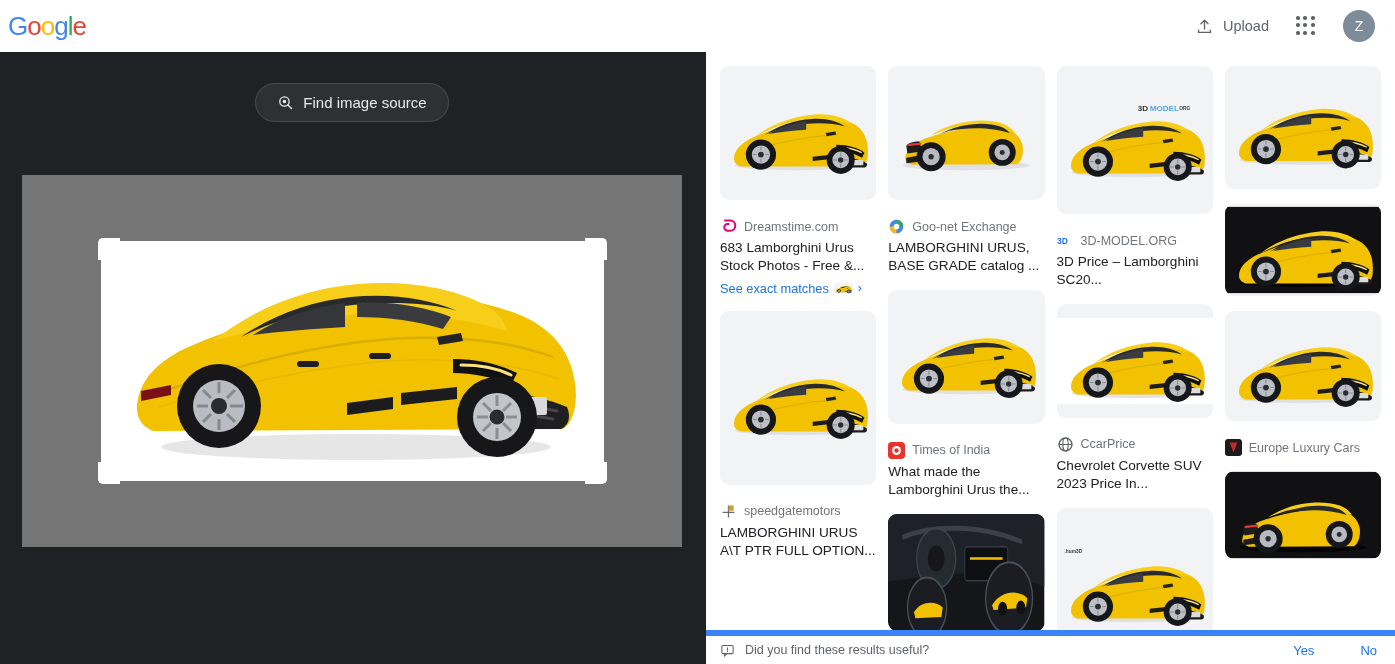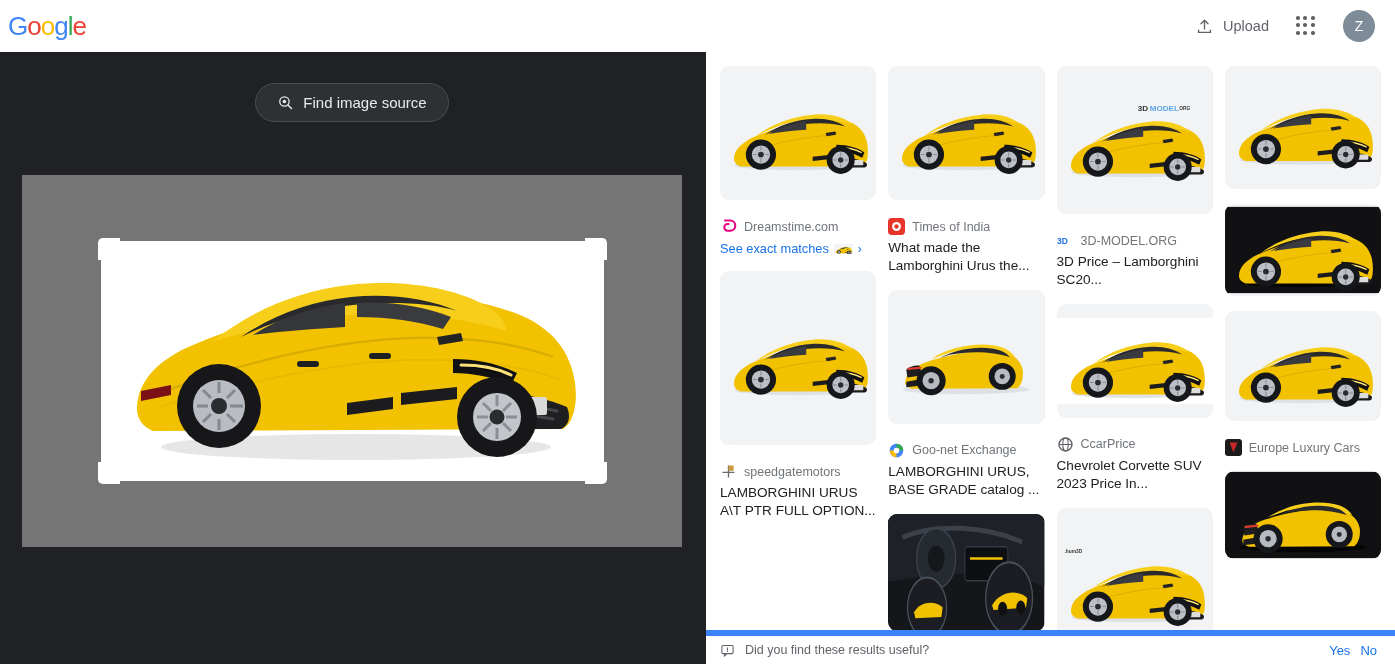--- a/index.html
+++ b/index.html
@@ -105,21 +105,21 @@
   }
   .exact-thumb { width: 19px; height: 13px; border-radius: 2px; overflow: hidden; flex: 0 0 19px; }
   .chev { font-size: 12px; color: #1a73e8; }
 
   .feedback {
     height: 34px; min-height: 34px; border-top: 6px solid #3b82f6;
     display: flex; align-items: center; padding: 0 18px 0 14px; gap: 10px; background: #fff;
   }
   .fb-text { font-size: 12.5px; color: #5f6368; }
   .fb-spacer { flex: 1; }
-  .fb-link { font-size: 13px; color: #1a73e8; cursor: pointer; }
+  .fb-link { font-size: 13px; color: #1a73e8; cursor: pointer; margin-left: 36px; }
 </style>
 </head>
 <body>
 
 <div class="app">
 
   <div class="header">
     <div class="logo" id="logo"><span style="color: rgb(66, 133, 244);">G</span><span style="color: rgb(234, 67, 53);">o</span><span style="color: rgb(251, 188, 5);">o</span><span style="color: rgb(66, 133, 244);">g</span><span style="color: rgb(52, 168, 83);">l</span><span style="color: rgb(234, 67, 53);">e</span></div>
     <div class="hdr-right">
       <button class="upload-btn">
@@ -273,21 +273,21 @@
                     <path d="M225 122 L232 122"></path>
                   </g>
                 </g>
               </svg>
             </div><div class="src-row">
               <span class="favicon"><svg viewBox="0 0 20 20">
                   <rect width="20" height="20" rx="3" fill="#fff"></rect>
         <path d="M5 3 h7 a6 6 0 0 1 0 12 h-3 a4 4 0 0 1 0-8 h2" fill="none" stroke="#E6007E" stroke-width="2.4"></path>
                 </svg></span>
               <span class="src-name">Dreamstime.com</span>
-            </div><div class="exact-row">
+            </div><div class="card-title">683 Lamborghini Urus Stock Photos - Free &amp;...</div><div class="exact-row">
               <span>See exact matches</span>
               <span class="exact-thumb"><svg viewBox="0 0 290 160" preserveAspectRatio="xMidYMid meet">
     <rect width="290" height="160" fill="#f1f3f4"></rect>
     <ellipse cx="145" cy="140" rx="118" ry="9" fill="#d8dadd" opacity="0.75"></ellipse>
     <g transform="translate(6,8)">
                     <path d="M20 120 C20 104 34 90 56 80 C96 62 140 50 180 46 C214 43 240 50 254 64 C266 76 270 96 268 116 C267 126 262 132 254 134 L32 134 C24 131 20 127 20 120 Z" fill="#f2c200"></path>
        <path d="M60 78 C92 54 128 42 166 38 C198 35 224 42 240 56 C206 46 160 44 120 54 C98 60 76 70 60 78 Z" fill="#f7cf1b"></path>
        <path d="M76 76 C102 58 134 48 164 46 C190 44 212 50 226 60 C198 52 160 52 126 60 C106 65 88 70 76 76 Z" fill="#2a2a2c"></path>
        <path d="M84 74 C106 60 130 54 154 50 L154 66 C128 68 104 70 84 74 Z" fill="#3a3b40"></path>
        <path d="M210 94 C232 94 250 100 262 108 L258 118 C244 110 228 106 210 106 Z" fill="#111113"></path>
@@ -357,64 +357,20 @@
                 </g>
               </svg>
             </div><div class="src-row">
               <span class="favicon"><svg viewBox="0 0 20 20">
                   <rect width="20" height="20" fill="#fff"></rect>
         <path d="M3 11 h14 M10 3 v14" stroke="#6b6b6b" stroke-width="1.6"></path>
         <path d="M10 3 h6 v6 h-6 z" fill="#C89B3C"></path>
                 </svg></span>
               <span class="src-name">speedgatemotors</span>
             </div><div class="card-title">LAMBORGHINI URUS A\T PTR FULL OPTION...</div></div><div class="card"><div class="thumb" style="height: 134px;">
-              <svg viewBox="0 0 290 160" preserveAspectRatio="xMidYMid meet">
-    <rect width="290" height="160" fill="#f1f3f4"></rect>
-    <ellipse cx="145" cy="140" rx="118" ry="9" fill="#d8dadd" opacity="0.75"></ellipse>
-    <g transform="translate(6,8)">
-                  <path d="M20 120 C20 104 34 90 56 80 C96 62 140 50 180 46 C214 43 240 50 254 64 C266 76 270 96 268 116 C267 126 262 132 254 134 L32 134 C24 131 20 127 20 120 Z" fill="#f2c200"></path>
-       <path d="M60 78 C92 54 128 42 166 38 C198 35 224 42 240 56 C206 46 160 44 120 54 C98 60 76 70 60 78 Z" fill="#f7cf1b"></path>
-       <path d="M76 76 C102 58 134 48 164 46 C190 44 212 50 226 60 C198 52 160 52 126 60 C106 65 88 70 76 76 Z" fill="#2a2a2c"></path>
-       <path d="M84 74 C106 60 130 54 154 50 L154 66 C128 68 104 70 84 74 Z" fill="#3a3b40"></path>
-       <path d="M210 94 C232 94 250 100 262 108 L258 118 C244 110 228 106 210 106 Z" fill="#111113"></path>
-       <path d="M216 99 C232 99 246 103 256 108" stroke="#fde27a" stroke-width="2.6" stroke-linecap="round"></path>
-       <path d="M222 118 C240 118 256 122 266 128 C268 132 266 136 260 136 L222 136 Z" fill="#1c1c1e"></path>
-       <path d="M228 124 L258 130" stroke="#4a4a4e" stroke-width="2.4" stroke-linecap="round"></path>
-       <rect x="236" y="122" width="24" height="10" rx="1.5" fill="#dcdcdc"></rect>
-       <path d="M166 116 L204 112 L204 120 L166 124 Z" fill="#1c1c1e"></path>
-       <path d="M38 110 C90 92 150 78 208 76" fill="none" stroke="#d9ad00" stroke-width="1.8"></path>
-       <path d="M190 72 L208 69 L210 75 L192 78 Z" fill="#232325"></path>
-                  <circle cx="70" cy="112" r="28" fill="#16171a"></circle>
-                  <circle cx="70" cy="112" r="17" fill="#bcbfc5"></circle>
-                  <circle cx="70" cy="112" r="5.4" fill="#2b2c30"></circle>
-       <g stroke="#878b92" stroke-width="2">
-                    <path d="M70 97 L70 104"></path>
-                    <path d="M70 120 L70 127"></path>
-                    <path d="M55 112 L62 112"></path>
-                    <path d="M78 112 L85 112"></path>
-                  </g>
-       <circle cx="218" cy="122" r="26" fill="#16171a"></circle>
-                  <circle cx="218" cy="122" r="15.5" fill="#bcbfc5"></circle>
-                  <circle cx="218" cy="122" r="5" fill="#2b2c30"></circle>
-       <g stroke="#878b92" stroke-width="2">
-                    <path d="M218 108 L218 115"></path>
-                    <path d="M218 129 L218 136"></path>
-                    <path d="M204 122 L211 122"></path>
-                    <path d="M225 122 L232 122"></path>
-                  </g>
-                </g>
-              </svg>
-            </div><div class="src-row">
-              <span class="favicon"><svg viewBox="0 0 20 20">
-                  <rect width="20" height="20" rx="4" fill="#E8352C"></rect>
-        <circle cx="10" cy="10" r="5.2" fill="#fff"></circle>
-                  <circle cx="10" cy="10" r="2.6" fill="#E8352C"></circle>
-                </svg></span>
-              <span class="src-name">Times of India</span>
-            </div><div class="card-title">What made the Lamborghini Urus the...</div></div><div class="card"><div class="thumb" style="height: 134px;">
               <svg viewBox="0 0 290 160" preserveAspectRatio="xMidYMid meet">
     <rect width="290" height="160" fill="#f1f3f4"></rect>
     <ellipse cx="145" cy="140" rx="118" ry="9" fill="#d8dadd" opacity="0.75"></ellipse>
     <g transform="translate(6,8)">
                   <path d="M26 118 C28 100 44 88 70 80 C112 66 164 58 200 62 C226 65 240 78 244 96 C246 110 242 124 234 130 L38 131 C30 128 25 124 26 118 Z" fill="#f2c200"></path>
        <path d="M74 76 C108 54 150 46 188 50 C208 52 222 60 230 72 C196 60 148 56 108 64 Z" fill="#f7cf1b"></path>
        <path d="M90 74 C120 58 156 52 186 56 C202 58 214 64 220 72 C190 62 146 60 108 68 Z" fill="#2a2a2c"></path>
        <path d="M28 96 C30 92 40 88 52 88 L58 106 L30 110 Z" fill="#1e1e20"></path>
        <path d="M32 94 L54 92" stroke="#e23b2e" stroke-width="4" stroke-linecap="round"></path>
        <path d="M28 118 L62 112 L62 124 L28 128 Z" fill="#1d1d1f"></path>
@@ -427,21 +383,65 @@
                 </g>
               </svg>
             </div><div class="src-row">
               <span class="favicon"><svg viewBox="0 0 20 20">
                   <path d="M10 2 a8 8 0 1 1 -0.1 0 z" fill="#4285F4"></path>
         <path d="M10 2 a8 8 0 0 1 8 8 l-8 0 z" fill="#34A853"></path>
         <path d="M2 10 a8 8 0 0 0 8 8 l0 -8 z" fill="#FBBC05"></path>
         <circle cx="10" cy="10" r="3.3" fill="#fff"></circle>
                 </svg></span>
               <span class="src-name">Goo-net Exchange</span>
-            </div><div class="card-title">LAMBORGHINI URUS, BASE GRADE catalog ...</div></div><div class="card"><div class="thumb" style="height: 117px;">
+            </div><div class="card-title">LAMBORGHINI URUS, BASE GRADE catalog ...</div></div><div class="card"><div class="thumb" style="height: 134px;">
+              <svg viewBox="0 0 290 160" preserveAspectRatio="xMidYMid meet">
+    <rect width="290" height="160" fill="#f1f3f4"></rect>
+    <ellipse cx="145" cy="140" rx="118" ry="9" fill="#d8dadd" opacity="0.75"></ellipse>
+    <g transform="translate(6,8)">
+                  <path d="M20 120 C20 104 34 90 56 80 C96 62 140 50 180 46 C214 43 240 50 254 64 C266 76 270 96 268 116 C267 126 262 132 254 134 L32 134 C24 131 20 127 20 120 Z" fill="#f2c200"></path>
+       <path d="M60 78 C92 54 128 42 166 38 C198 35 224 42 240 56 C206 46 160 44 120 54 C98 60 76 70 60 78 Z" fill="#f7cf1b"></path>
+       <path d="M76 76 C102 58 134 48 164 46 C190 44 212 50 226 60 C198 52 160 52 126 60 C106 65 88 70 76 76 Z" fill="#2a2a2c"></path>
+       <path d="M84 74 C106 60 130 54 154 50 L154 66 C128 68 104 70 84 74 Z" fill="#3a3b40"></path>
+       <path d="M210 94 C232 94 250 100 262 108 L258 118 C244 110 228 106 210 106 Z" fill="#111113"></path>
+       <path d="M216 99 C232 99 246 103 256 108" stroke="#fde27a" stroke-width="2.6" stroke-linecap="round"></path>
+       <path d="M222 118 C240 118 256 122 266 128 C268 132 266 136 260 136 L222 136 Z" fill="#1c1c1e"></path>
+       <path d="M228 124 L258 130" stroke="#4a4a4e" stroke-width="2.4" stroke-linecap="round"></path>
+       <rect x="236" y="122" width="24" height="10" rx="1.5" fill="#dcdcdc"></rect>
+       <path d="M166 116 L204 112 L204 120 L166 124 Z" fill="#1c1c1e"></path>
+       <path d="M38 110 C90 92 150 78 208 76" fill="none" stroke="#d9ad00" stroke-width="1.8"></path>
+       <path d="M190 72 L208 69 L210 75 L192 78 Z" fill="#232325"></path>
+                  <circle cx="70" cy="112" r="28" fill="#16171a"></circle>
+                  <circle cx="70" cy="112" r="17" fill="#bcbfc5"></circle>
+                  <circle cx="70" cy="112" r="5.4" fill="#2b2c30"></circle>
+       <g stroke="#878b92" stroke-width="2">
+                    <path d="M70 97 L70 104"></path>
+                    <path d="M70 120 L70 127"></path>
+                    <path d="M55 112 L62 112"></path>
+                    <path d="M78 112 L85 112"></path>
+                  </g>
+       <circle cx="218" cy="122" r="26" fill="#16171a"></circle>
+                  <circle cx="218" cy="122" r="15.5" fill="#bcbfc5"></circle>
+                  <circle cx="218" cy="122" r="5" fill="#2b2c30"></circle>
+       <g stroke="#878b92" stroke-width="2">
+                    <path d="M218 108 L218 115"></path>
+                    <path d="M218 129 L218 136"></path>
+                    <path d="M204 122 L211 122"></path>
+                    <path d="M225 122 L232 122"></path>
+                  </g>
+                </g>
+              </svg>
+            </div><div class="src-row">
+              <span class="favicon"><svg viewBox="0 0 20 20">
+                  <rect width="20" height="20" rx="4" fill="#E8352C"></rect>
+        <circle cx="10" cy="10" r="5.2" fill="#fff"></circle>
+                  <circle cx="10" cy="10" r="2.6" fill="#E8352C"></circle>
+                </svg></span>
+              <span class="src-name">Times of India</span>
+            </div><div class="card-title">What made the Lamborghini Urus the...</div></div><div class="card"><div class="thumb" style="height: 117px;">
               <svg viewBox="0 0 240 117" preserveAspectRatio="none">
       <rect width="240" height="117" fill="#14161a"></rect>
       <path d="M0 0 H240 V72.54 C190 58.5 120 53.82 0 67.86 Z" fill="#1e2127"></path>
       <path d="M22 23.400000000000002 C70 9.36 150 11.700000000000001 206 28.08" stroke="#3b4049" stroke-width="5" fill="none"></path>
       <circle cx="74" cy="44.46" r="30" fill="#262a31" stroke="#3c424b" stroke-width="2"></circle>
       <circle cx="74" cy="44.46" r="13" fill="#15171b"></circle>
       <rect x="118" y="32.760000000000005" width="66" height="34" rx="4" fill="#0d0f12" stroke="#363b43" stroke-width="1.5"></rect>
       <path d="M126 44.46 h50" stroke="#f2c200" stroke-width="2.5"></path>
       <g>
                   <circle cx="186" cy="84.24" r="36" fill="#1b1d22" stroke="#4a505a" stroke-width="2"></circle>

